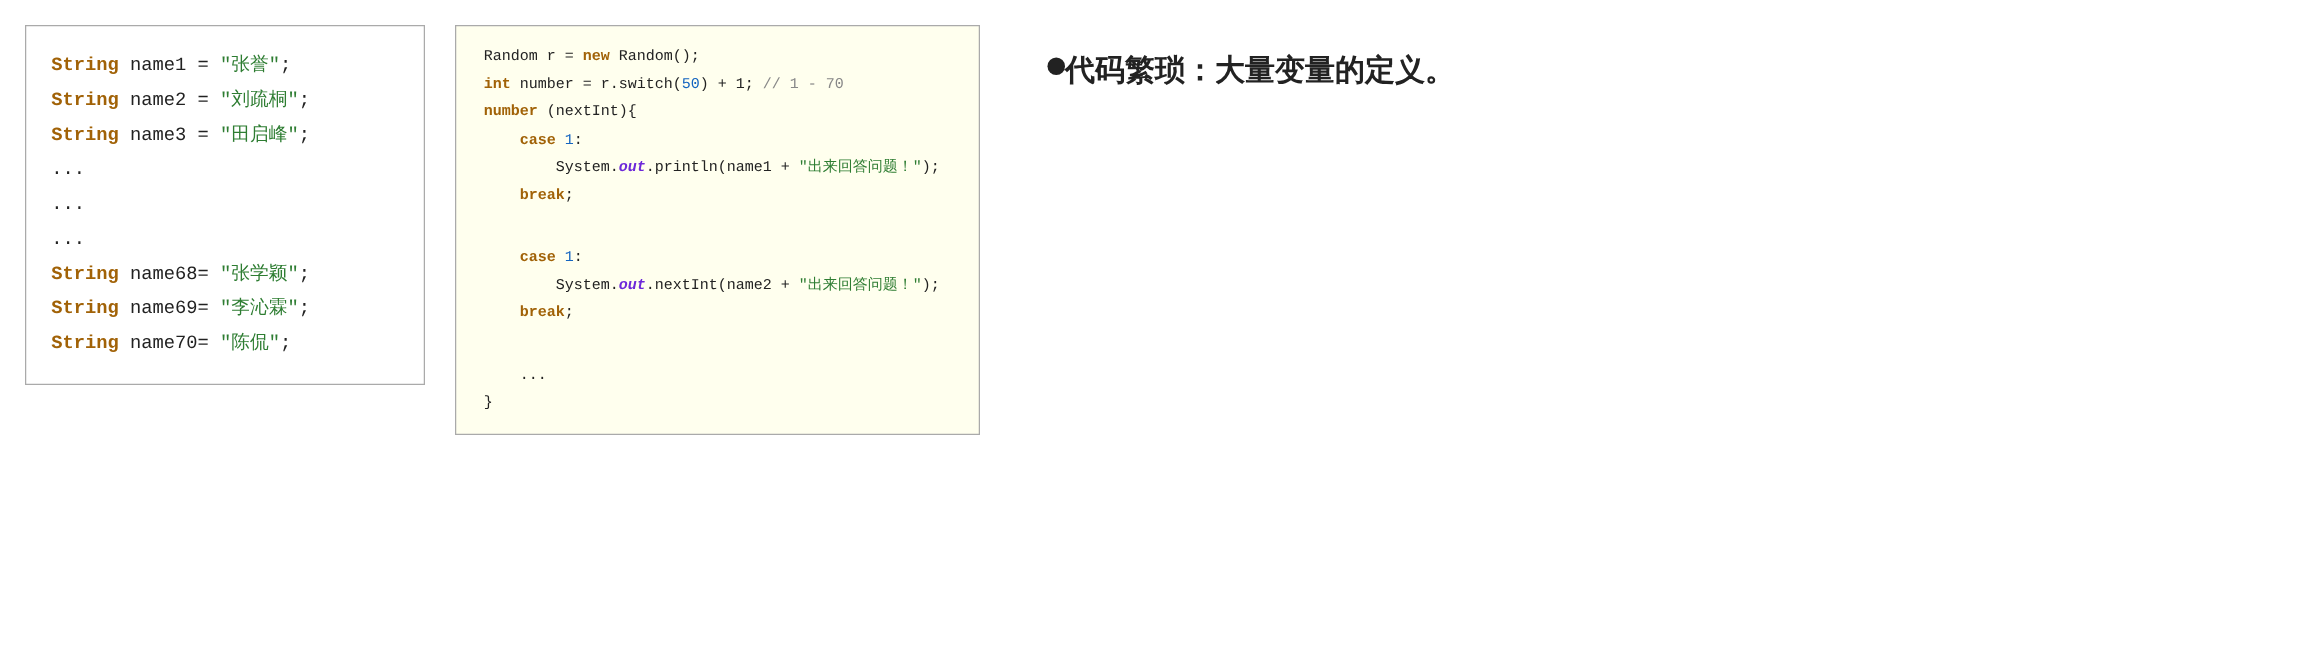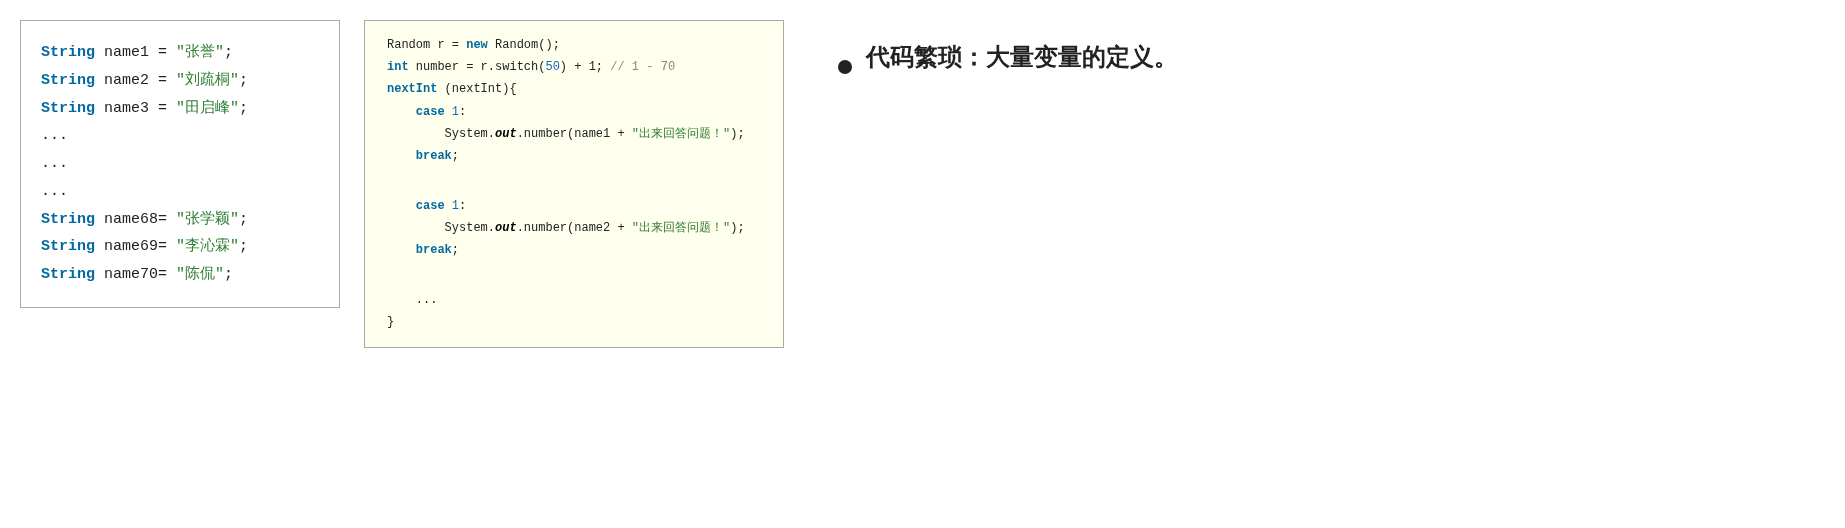--- a/index.html
+++ b/index.html
@@ -31,25 +31,25 @@
       line-height: 1.85;
       min-width: 420px;
       flex-shrink: 0;
     }
 
     .code-line {
       white-space: pre;
       display: block;
     }
 
-    .kw { color: #0369a1; font-weight: bold; }       
+    .kw { color: #a16207; font-weight: bold; }       
     .str { color: #2e7d32; }                          
     .num { color: #1565c0; }                          
     .comment { color: #888; }    
-    .method-out { color: #000000; font-style: italic; font-weight: bold; } 
+    .method-out { color: #6d28d9; font-style: italic; font-weight: bold; } 
     .plain { color: #222; }
 
     .ellipsis {
       display: block;
       color: #222;
       font-size: 15px;
       line-height: 1.85;
       white-space: pre;
     }
 
@@ -57,22 +57,21 @@
       padding: 20px 30px;
       display: flex;
       flex-direction: column;
       gap: 28px;
       flex: 1;
       justify-content: flex-start;
     }
 
     .bullet-item {
       display: flex;
-      align-items: flex-end;
-      gap: 14px;
+      align-items: flex-start;
     }
 
     .bullet-dot {
       width: 14px;
       height: 14px;
       background: #222;
       border-radius: 50%;
       flex-shrink: 0;
       margin-top: 6px;
     }
@@ -100,32 +99,32 @@
   <span class="code-line"><span class="kw">String </span><span class="plain">name69= </span><span class="str">"李沁霖"</span><span class="plain">;</span></span>
   <span class="code-line"><span class="kw">String </span><span class="plain">name70= </span><span class="str">"陈侃"</span><span class="plain">;</span></span>
 </div>
 
 <div class="code-panel-yellow">
 
   <span class="code-line"><span class="plain">Random r = </span><span class="kw">new </span><span class="plain">Random();</span></span>
 
   <span class="code-line"><span class="kw">int </span><span class="plain">number = r.switch(</span><span class="num">50</span><span class="plain">) + 1; </span><span class="comment">// 1 - 70</span></span>
 
-  <span class="code-line"><span class="kw">nextInt </span><span class="plain">(nextInt){</span></span>
+  <span class="code-line"><span class="kw">number </span><span class="plain">(nextInt){</span></span>
 
   <span class="code-line"><span class="plain">    </span><span class="kw">case </span><span class="num">1</span><span class="plain">:</span></span>
 
-  <span class="code-line"><span class="plain">        System.</span><span class="method-out">out</span><span class="plain">.number(name1 + </span><span class="str">"出来回答问题！"</span><span class="plain">);</span></span>
+  <span class="code-line"><span class="plain">        System.</span><span class="method-out">out</span><span class="plain">.println(name1 + </span><span class="str">"出来回答问题！"</span><span class="plain">);</span></span>
 
   <span class="code-line"><span class="plain">    </span><span class="kw">break</span><span class="plain">;</span></span>
   <span class="ellipsis"> </span>
 
   <span class="code-line"><span class="plain">    </span><span class="kw">case </span><span class="num">1</span><span class="plain">:</span></span>
 
-  <span class="code-line"><span class="plain">        System.</span><span class="method-out">out</span><span class="plain">.number(name2 + </span><span class="str">"出来回答问题！"</span><span class="plain">);</span></span>
+  <span class="code-line"><span class="plain">        System.</span><span class="method-out">out</span><span class="plain">.nextInt(name2 + </span><span class="str">"出来回答问题！"</span><span class="plain">);</span></span>
 
   <span class="code-line"><span class="plain">    </span><span class="kw">break</span><span class="plain">;</span></span>
   <span class="ellipsis"> </span>
 
   <span class="code-line"><span class="plain">    ...</span></span>
 
   <span class="code-line"><span class="plain">}</span></span>
 </div>
 
 <div class="bullet-panel">

